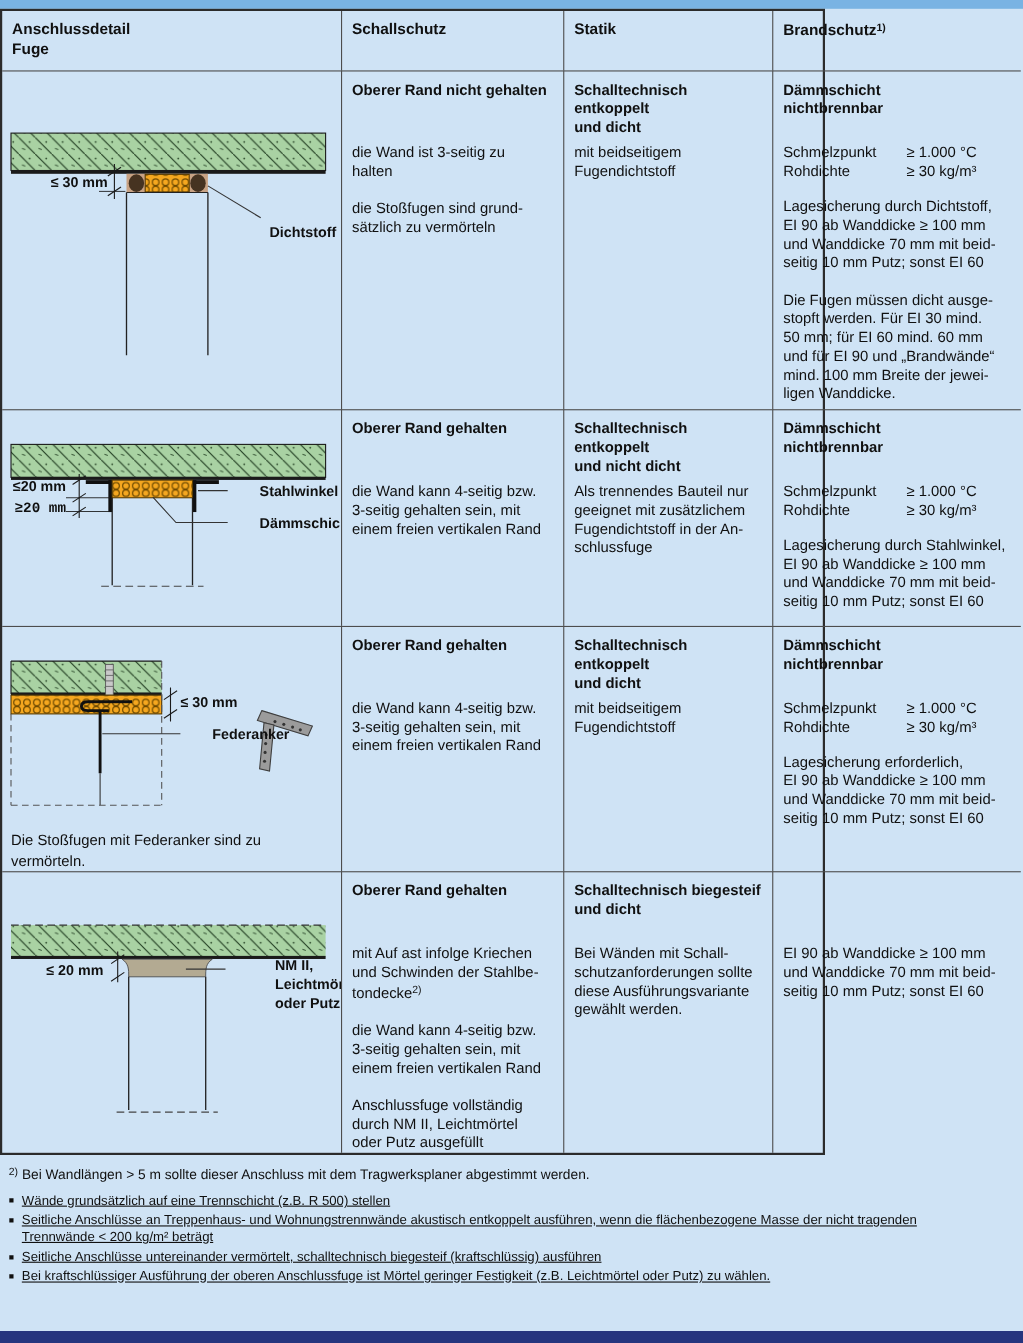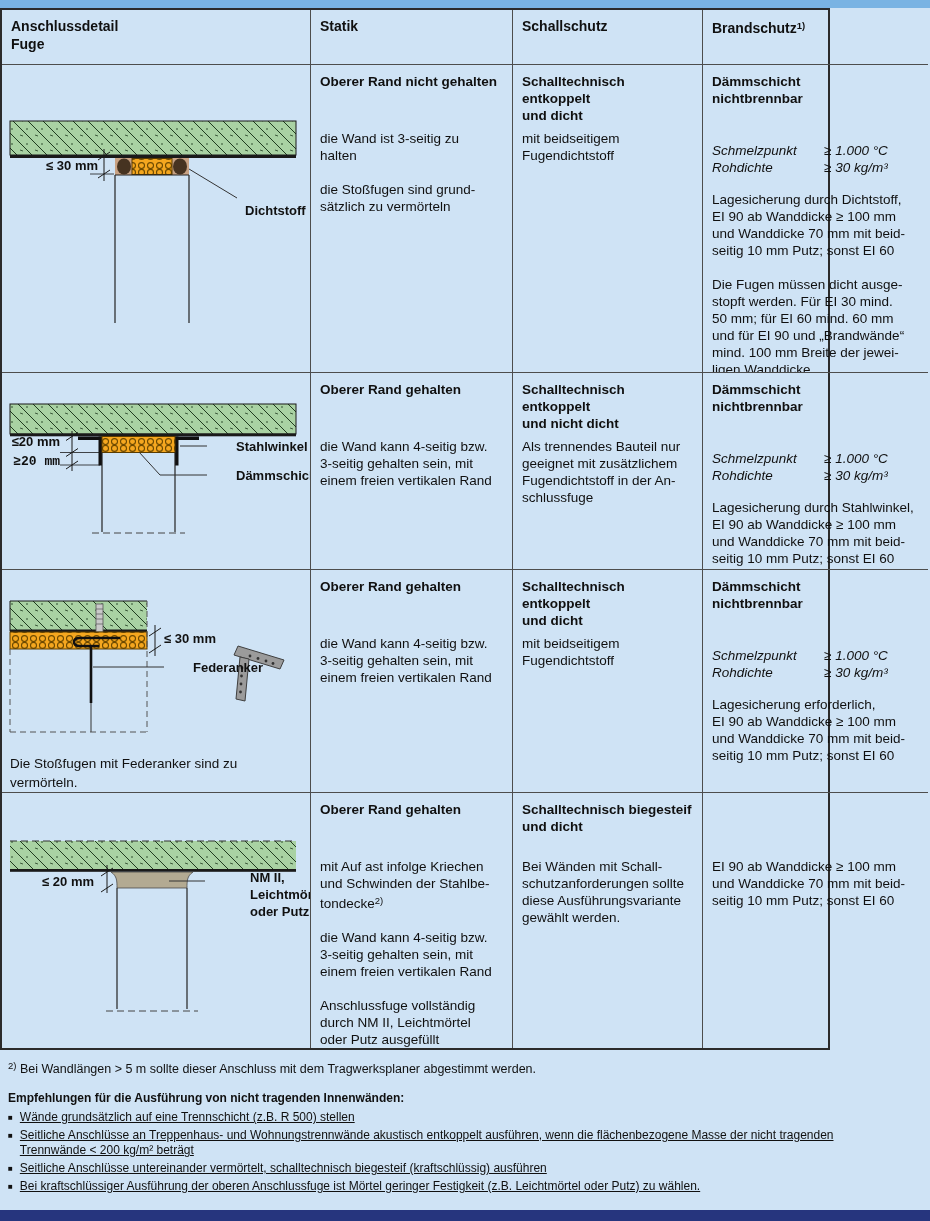--- a/index.html
+++ b/index.html
@@ -1,30 +1,30 @@
 <!DOCTYPE html>
 <html><head>
 <meta charset="utf-8">
 <style>
   html,body{margin:0;padding:0;}
   body{width:930px;font-family:"Liberation Sans","DejaVu Sans",sans-serif;color:#101010;background:#cfe3f5;}
   .page{position:relative;width:930px;height:1221px;background:#cfe3f5;overflow:hidden;}
   .topbar{position:absolute;left:0;top:0;width:930px;height:8px;background:#79b3e3;}
   .bottombar{position:absolute;left:0;bottom:0;width:930px;height:11px;background:#26357e;}
-  .tbl{position:absolute;left:0;top:8px;width:830px;height:1042px;border:2px solid #2b2b2b;box-sizing:border-box;
+  .tbl{position:absolute;left:0;top:8px;width:750px;height:1042px;border:2px solid #2b2b2b;box-sizing:border-box;
        display:grid;grid-template-columns:308px 202px 190px 226px;grid-template-rows:54px 308px 197px 223px 256px;}
   .cell{position:relative;box-sizing:border-box;border-left:1px solid #4d4d4d;border-top:1px solid #4d4d4d;overflow:hidden;}
   .cell.c0{border-left:none;}
   .cell.r0{border-top:none;}
   .txt{padding:8px 8px 6px 9px;}
   .hdr{font-weight:bold;font-size:14px;line-height:18px;padding-top:7px;}
   .cell-title{font-weight:bold;font-size:13.5px;line-height:17px;white-space:pre-line;min-height:57px;}
   .para{font-size:13.5px;line-height:17px;white-space:pre-line;margin:0 0 17px 0;}
   .mt-title{margin-top:57px;}
-  .specs{margin:12px 0 15px 0;font-style:italic;}
+  .specs{margin:0 0 15px 0;}
   .specrow{display:flex;font-size:13.5px;line-height:17px;}
   .speclabel{width:112px;flex:0 0 112px;}
   sup.fnref{font-size:9.5px;vertical-align:4px;}
   
   .dsvg{position:absolute;left:0;top:0;}
   .dim{position:absolute;font-weight:bold;font-size:13px;line-height:15px;text-align:right;white-space:pre-line;}
   .dlabel{position:absolute;font-weight:bold;font-size:13px;line-height:17px;white-space:pre-line;margin-left:25px;}
   .dcaption{position:absolute;font-size:13.5px;line-height:19px;white-space:pre-line;}
   
   .footer{position:absolute;left:0;top:1050px;width:930px;padding:0;}
@@ -37,22 +37,22 @@
 </head>
 <body>
 
 <div class="page">
   <div class="topbar"></div>
 
   <div class="tbl">
 
     <div class="cell c0 r0 txt hdr"><span style="white-space:pre-line;">Anschlussdetail
 Fuge</span></div>
+    <div class="cell r0 txt hdr"><span>Schallschutz</span></div>
     <div class="cell r0 txt hdr"><span>Statik</span></div>
-    <div class="cell r0 txt hdr"><span>Schallschutz</span></div>
     <div class="cell r0 txt hdr"><span>Brandschutz</span><sup class="fnref">1)</sup></div>
 
     <div class="cell c0">
       <svg class="dsvg" width="307" height="307" viewBox="0 0 307 307">
         <defs>
           <pattern id="hatch1" width="15" height="15" patternUnits="userSpaceOnUse">
             <rect width="15" height="15" fill="#a9d2a3"></rect>
             <line x1="0" y1="0" x2="15" y2="15" stroke="#1f3b1f" stroke-width="1"></line>
             <line x1="3" y1="10" x2="6" y2="11" stroke="#1f3b1f" stroke-width="0.8"></line>
             <circle cx="10" cy="4" r="0.8" fill="#1f3b1f"></circle>
@@ -372,21 +372,20 @@
       <p class="para mt-title">EI 90 ab Wanddicke ≥ 100 mm
 und Wanddicke 70 mm mit beid-
 seitig 10 mm Putz; sonst EI 60</p>
     </div>
 
   </div>
 
   <div class="footer">
     <div class="fnline"><sup class="fnref">2)</sup> <span>Bei Wandlängen &gt; 5 m sollte dieser Anschluss mit dem Tragwerksplaner abgestimmt werden.</span></div>
 
-    <div class="rec-title">Empfehlungen für die Ausführung von nicht tragenden Innenwänden:</div>
     <div class="rec-item">
         <span class="bullet">■</span>
         <span class="rec-text">Wände grundsätzlich auf eine Trennschicht (z.B. R 500) stellen</span>
       </div>
     <div class="rec-item">
         <span class="bullet">■</span>
         <span class="rec-text">Seitliche Anschlüsse an Treppenhaus- und Wohnungstrennwände akustisch entkoppelt ausführen, wenn die flächenbezogene Masse der nicht tragenden
 Trennwände &lt; 200 kg/m² beträgt</span>
       </div>
     <div class="rec-item">

